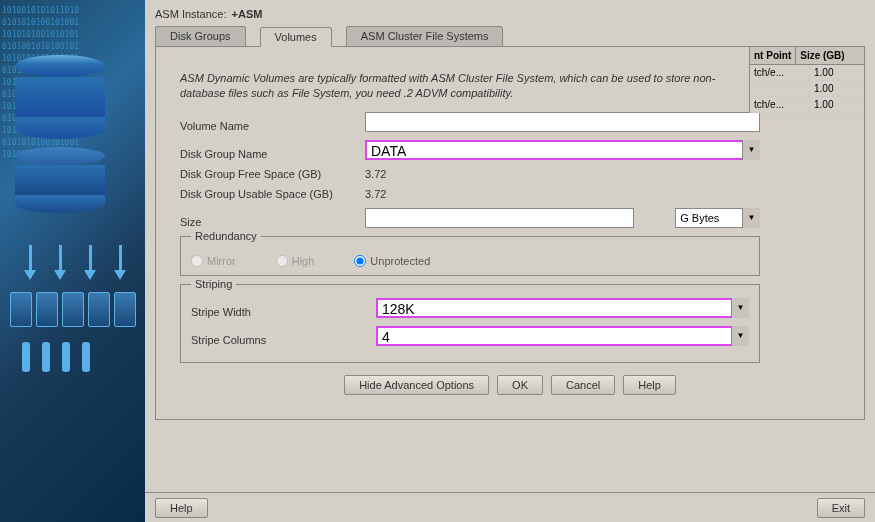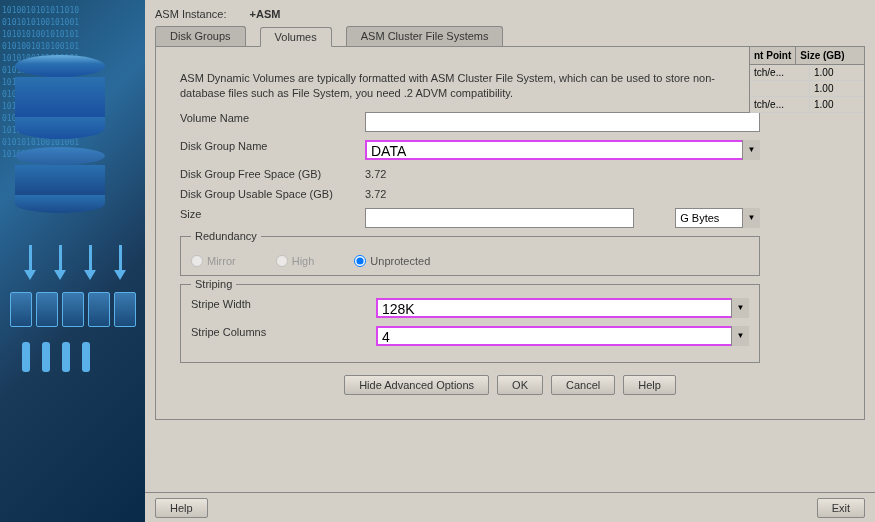--- a/index.html
+++ b/index.html
@@ -98,21 +98,21 @@
 
     .asm-instance-row {
       display: flex;
       align-items: center;
       margin-bottom: 6px;
       font-size: 11px;
     }
 
     .asm-instance-label {
       color: #333;
-      margin-right: 23px;
+      margin-right: 5px;
     }
 
     .asm-instance-value {
       color: #333;
       font-weight: bold;
     }
 
     
     .tabs-container {
       display: flex;
@@ -155,21 +155,21 @@
       line-height: 1.4;
     }
 
     
     .form-area {
       width: 580px;
     }
 
     .form-row {
       display: flex;
-      align-items: flex-start;
+      align-items: flex-end;
       margin-bottom: 8px;
     }
 
     .form-label {
       width: 185px;
       font-size: 11px;
       color: #333;
       flex-shrink: 0;
     }
 
@@ -439,21 +439,21 @@
         <div style="display:flex; border-bottom:1px solid #ccc;">
           <div style="padding:2px 4px; border-right:1px solid #ccc; width:60px;"></div>
           <div style="padding:2px 4px;">1.00</div>
         </div>
         <div style="display:flex; border-bottom:1px solid #ccc;">
           <div style="padding:2px 4px; border-right:1px solid #ccc; width:60px;">tch/e...</div>
           <div style="padding:2px 4px;">1.00</div>
         </div>
       </div>
 
-      <div class="description-text" style="max-width:580px;">
+      <div class="description-text" style="max-width:580px;font-style:italic;">
         ASM Dynamic Volumes are typically formatted with ASM Cluster File System, which can be used to store non-database files such as File System, you need .2 ADVM compatibility.
       </div>
 
       <div class="form-area">
 
         <div class="form-row">
           <label class="form-label">Volume Name</label>
           <input type="text" class="form-input" style="width: 360px;">
         </div>
 

